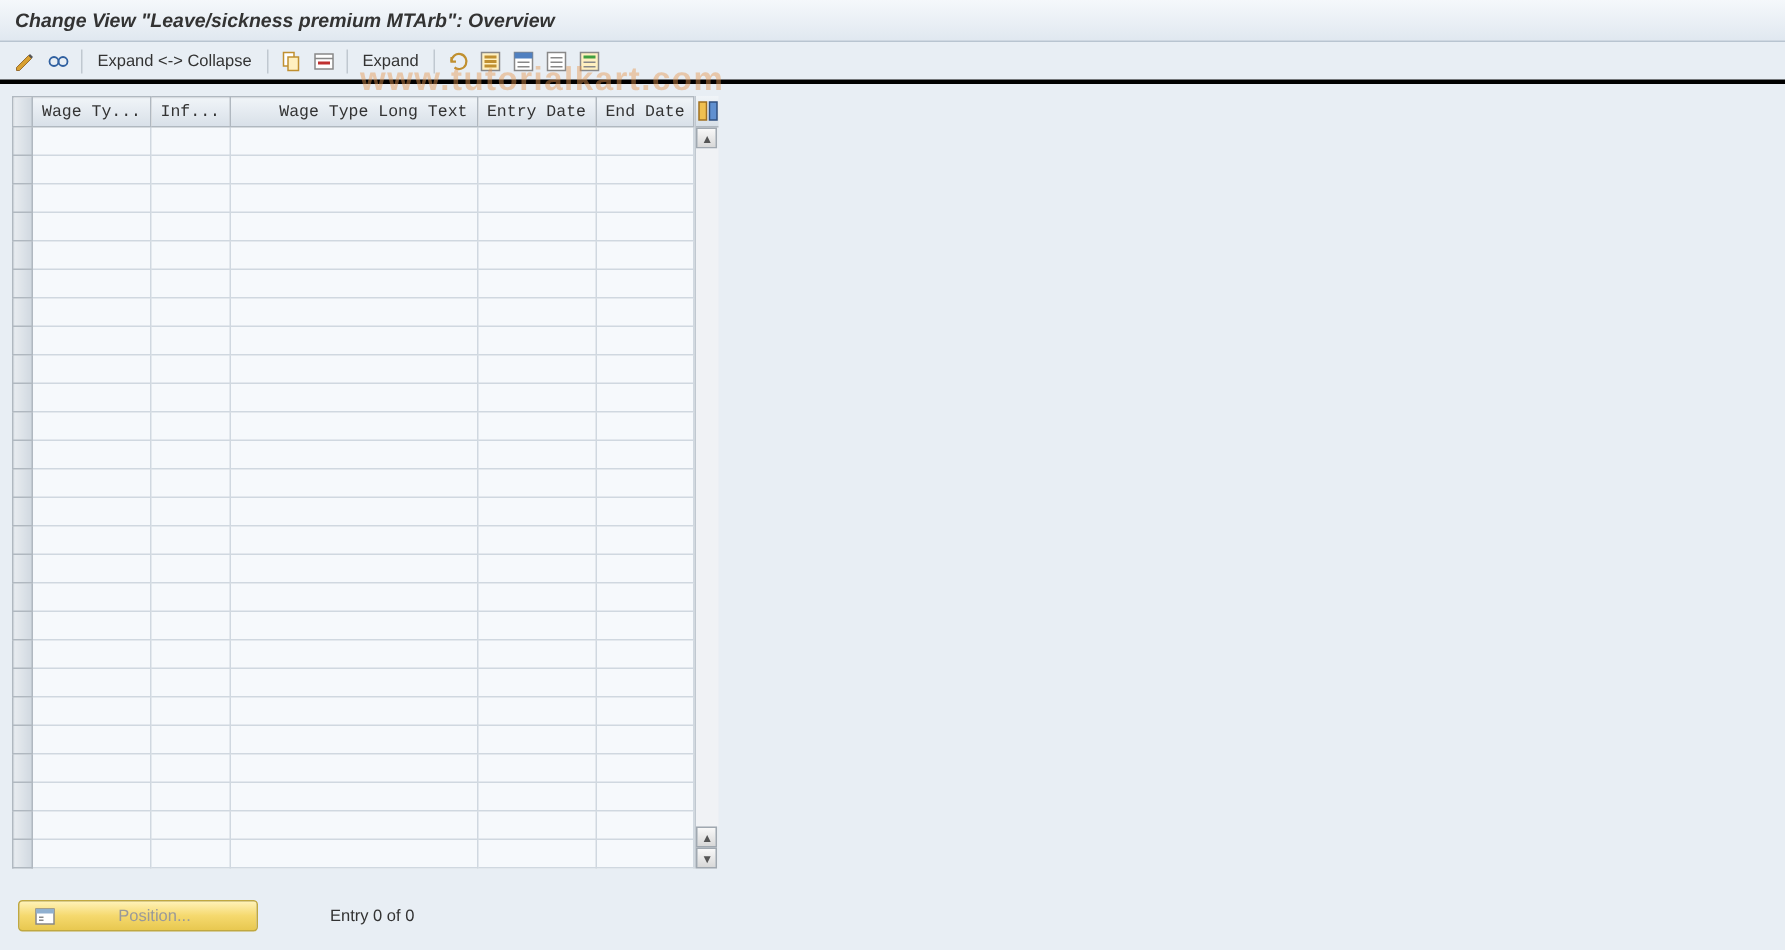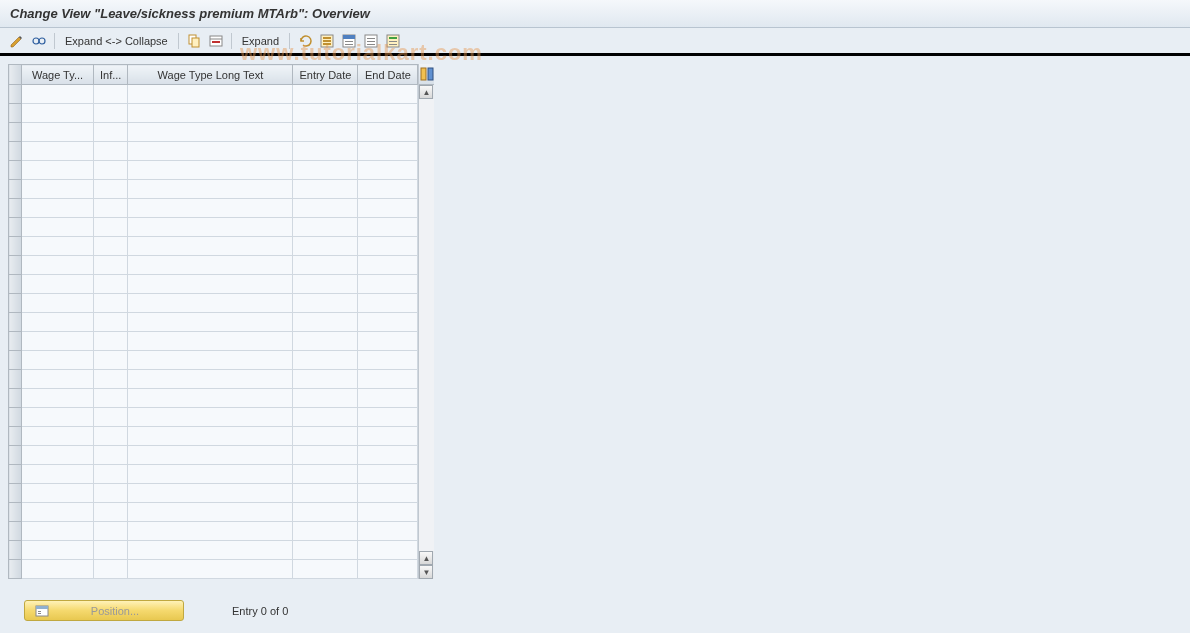--- a/index.html
+++ b/index.html
@@ -64,24 +64,25 @@
     .data-table {
       border-collapse: collapse;
       background: #fff;
     }
     .data-table th {
       background: linear-gradient(to bottom, #f0f4f8 0%, #d8e0e8 100%);
       border: 1px solid #b0b8c0;
       padding: 3px 6px;
       font-weight: normal;
       color: #333;
-      text-align: center;
+      text-align: right;
       height: 20px;
       white-space: nowrap;
       overflow: hidden;
+      font-family: Liberation Mono, monospace;
     }
     .data-table td {
       border: 1px solid #d0d8e0;
       height: 19px;
       background: #f6f9fc;
     }
     .row-selector {
       width: 12px;
       background: linear-gradient(to right, #e8ecf0 0%, #d0d8e0 100%) !important;
       border: 1px solid #b0b8c0 !important;
@@ -129,21 +130,20 @@
       border: 1px solid #c0a840;
       border-radius: 3px;
       padding: 3px 10px;
       color: #888;
       cursor: pointer;
       height: 21px;
       display: flex;
       align-items: center;
       gap: 8px;
       min-width: 160px;
-      margin-left: 12px;
     }
     .btn-position-text {
       flex: 1;
       text-align: center;
       color: #999;
     }
     .status-text {
       margin-left: 40px;
       color: #333;
     }

